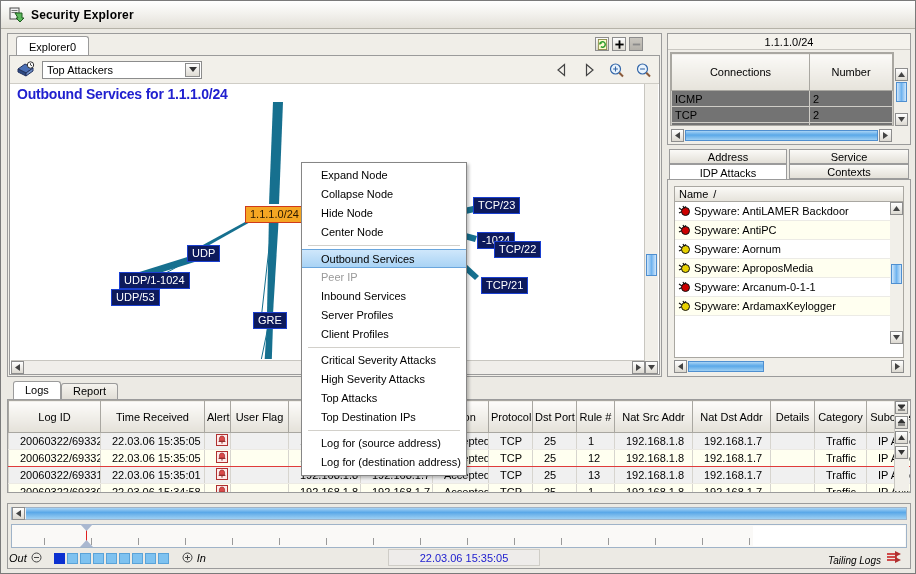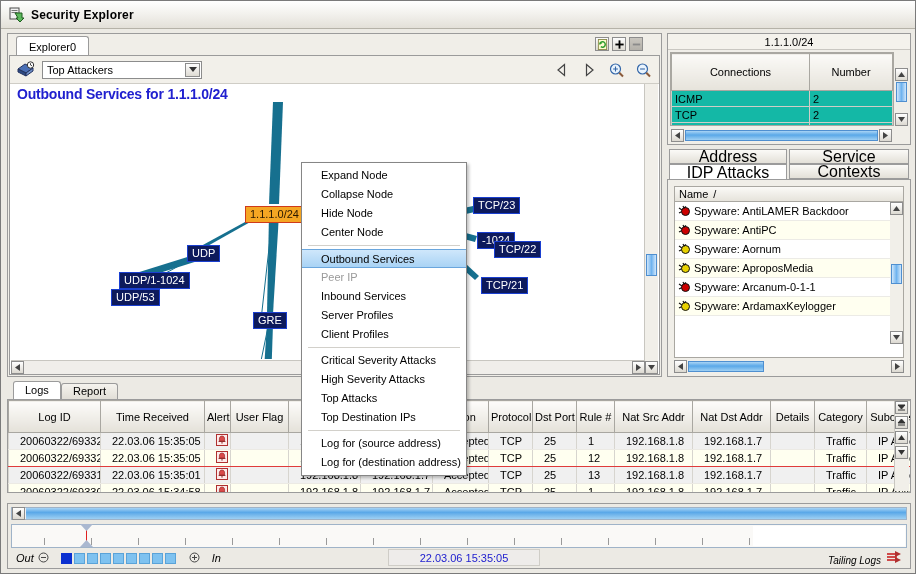--- a/index.html
+++ b/index.html
@@ -105,26 +105,26 @@
   }
   .panel-caption {
     height:16px; background:#f4f2ec; border-bottom:1px solid #c9c7c1;
     display:flex;align-items:center;justify-content:center; font-size:11px;
   }
   .grid { width:100%; border-collapse:collapse; font-size:11px; }
   .grid th {
     background:linear-gradient(to bottom,#fbfaf7,#e6e3db);
     border:1px solid #a9a7a1; font-weight:normal; height:16px; padding:12px 2px;text-align:center;
   }
-  .grid td { border:1px solid #cfcdc7; height:16px; padding:0 3px; background:#14b8a6; }
+  .grid td { border:1px solid #cfcdc7; height:16px; padding:0 3px; background:#737373; }
   .conn-table-wrap { position:absolute; left:2px; top:18px; right:16px; height:74px; overflow:hidden; border:1px solid #a9a7a1; }
   .tabs2 { position:absolute; left:0; top:116px; width:244px; height:32px; }
   .tabbtn {
     position:absolute; height:15px; background:linear-gradient(to bottom,#fbfaf7,#e3e0d8);
-    border:1px solid #9b9b9b; font-size:16px;
+    border:1px solid #9b9b9b; font-size:11px;
     display:flex;align-items:center;justify-content:center;
   }
   .tabbtn.active { background:#ffffff; border-bottom-color:#ffffff; }
   .idp-panel {
     position:absolute; left:0; top:146px; width:244px; height:198px;
     background:#f0eee8; border:1px solid #9b9b9b;
   }
   .idp-list { position:absolute; left:6px; top:6px; right:6px; bottom:18px; background:#fff; border:1px solid #a9a7a1; overflow:hidden; }
   .idp-head { height:15px; background:linear-gradient(to bottom,#fbfaf7,#e6e3db); border-bottom:1px solid #a9a7a1; display:flex;align-items:center;padding-left:4px; font-size:11px;}
   .idp-row { height:19px; display:flex; align-items:center; gap:3px; padding-left:3px; border-bottom:1px solid #ecebe6; font-size:11px; }
@@ -664,21 +664,21 @@
         <div class="tl-marker" style="left:74px;"></div>
         <svg width="13" height="8" style="position:absolute;left:68px;top:-1px;">
             <path d="M0 0 L13 0 L6.5 7 Z" fill="#aab8d0"></path>
           </svg>
         <svg width="13" height="8" style="position:absolute;left:68px;bottom:-1px;">
             <path d="M0 7 L13 7 L6.5 0 Z" fill="#aab8d0"></path>
           </svg>
         <div style="position:absolute;right:1px;top:1px;bottom:1px;width:152px;background:#ffffff;"></div>
       </div>
       <div class="tl-foot">
-        <span style="margin-left:8px;font-style:italic;">Out</span>
+        <span style="margin-left:1px;font-style:italic;">Out</span>
         <span style="margin-left:4px;">
           <svg width="11" height="11" viewBox="0 0 11 11">
               <circle cx="5.5" cy="5.5" r="4.5" fill="none" stroke="#444"></circle>
               <path d="M3 5.5 h5" stroke="#444"></path>
             </svg>
         </span>
         <span class="zoomblocks" style="margin-left:12px;">
             <span class="zb first"></span>
             <span class="zb"></span>
             <span class="zb"></span>
@@ -688,21 +688,21 @@
             <span class="zb"></span>
             <span class="zb"></span>
             <span class="zb"></span>
           </span>
         <span style="margin-left:13px;">
           <svg width="11" height="11" viewBox="0 0 11 11">
               <circle cx="5.5" cy="5.5" r="4.5" fill="none" stroke="#444"></circle>
               <path d="M3 5.5 h5 M5.5 3 v5" stroke="#444"></path>
             </svg>
         </span>
-        <span style="margin-left:12px;font-style:italic;">In</span>
+        <span style="margin-left:4px;font-style:italic;">In</span>
         <span class="tl-timebox">22.03.06 15:35:05</span>
         <span class="tailing">
           <span>Tailing Logs</span>
           <span>
             <svg width="16" height="14" viewBox="0 0 16 14">
               <path d="M1 4 h10 M1 7 h10 M1 10 h10" stroke="#cf4a4a" stroke-width="2"></path>
               <path d="M9 1 L15 4 L9 7 Z" fill="#b03030"></path>
               <path d="M9 7 L15 10 L9 13 Z" fill="#b03030"></path>
             </svg>
           </span>

